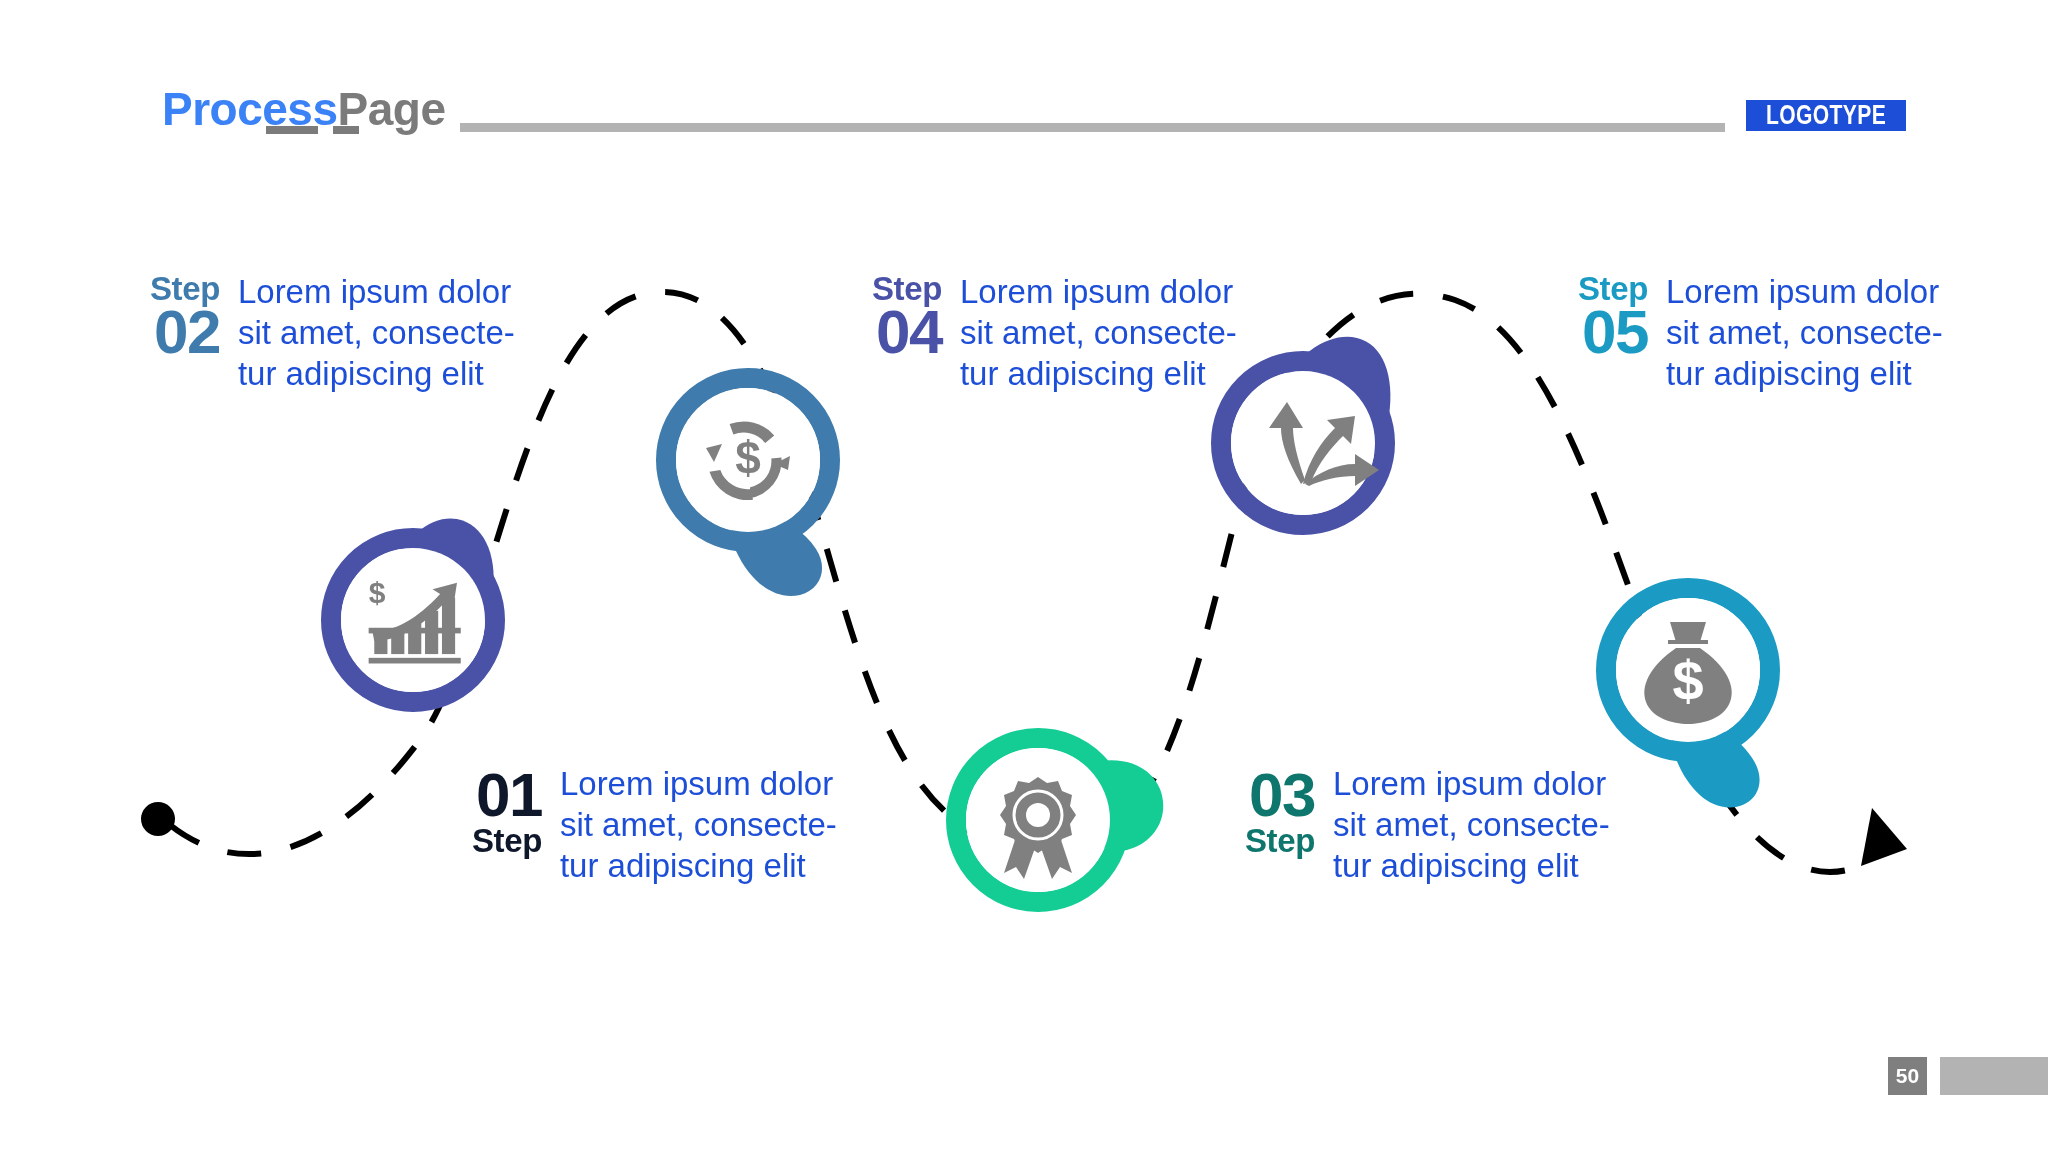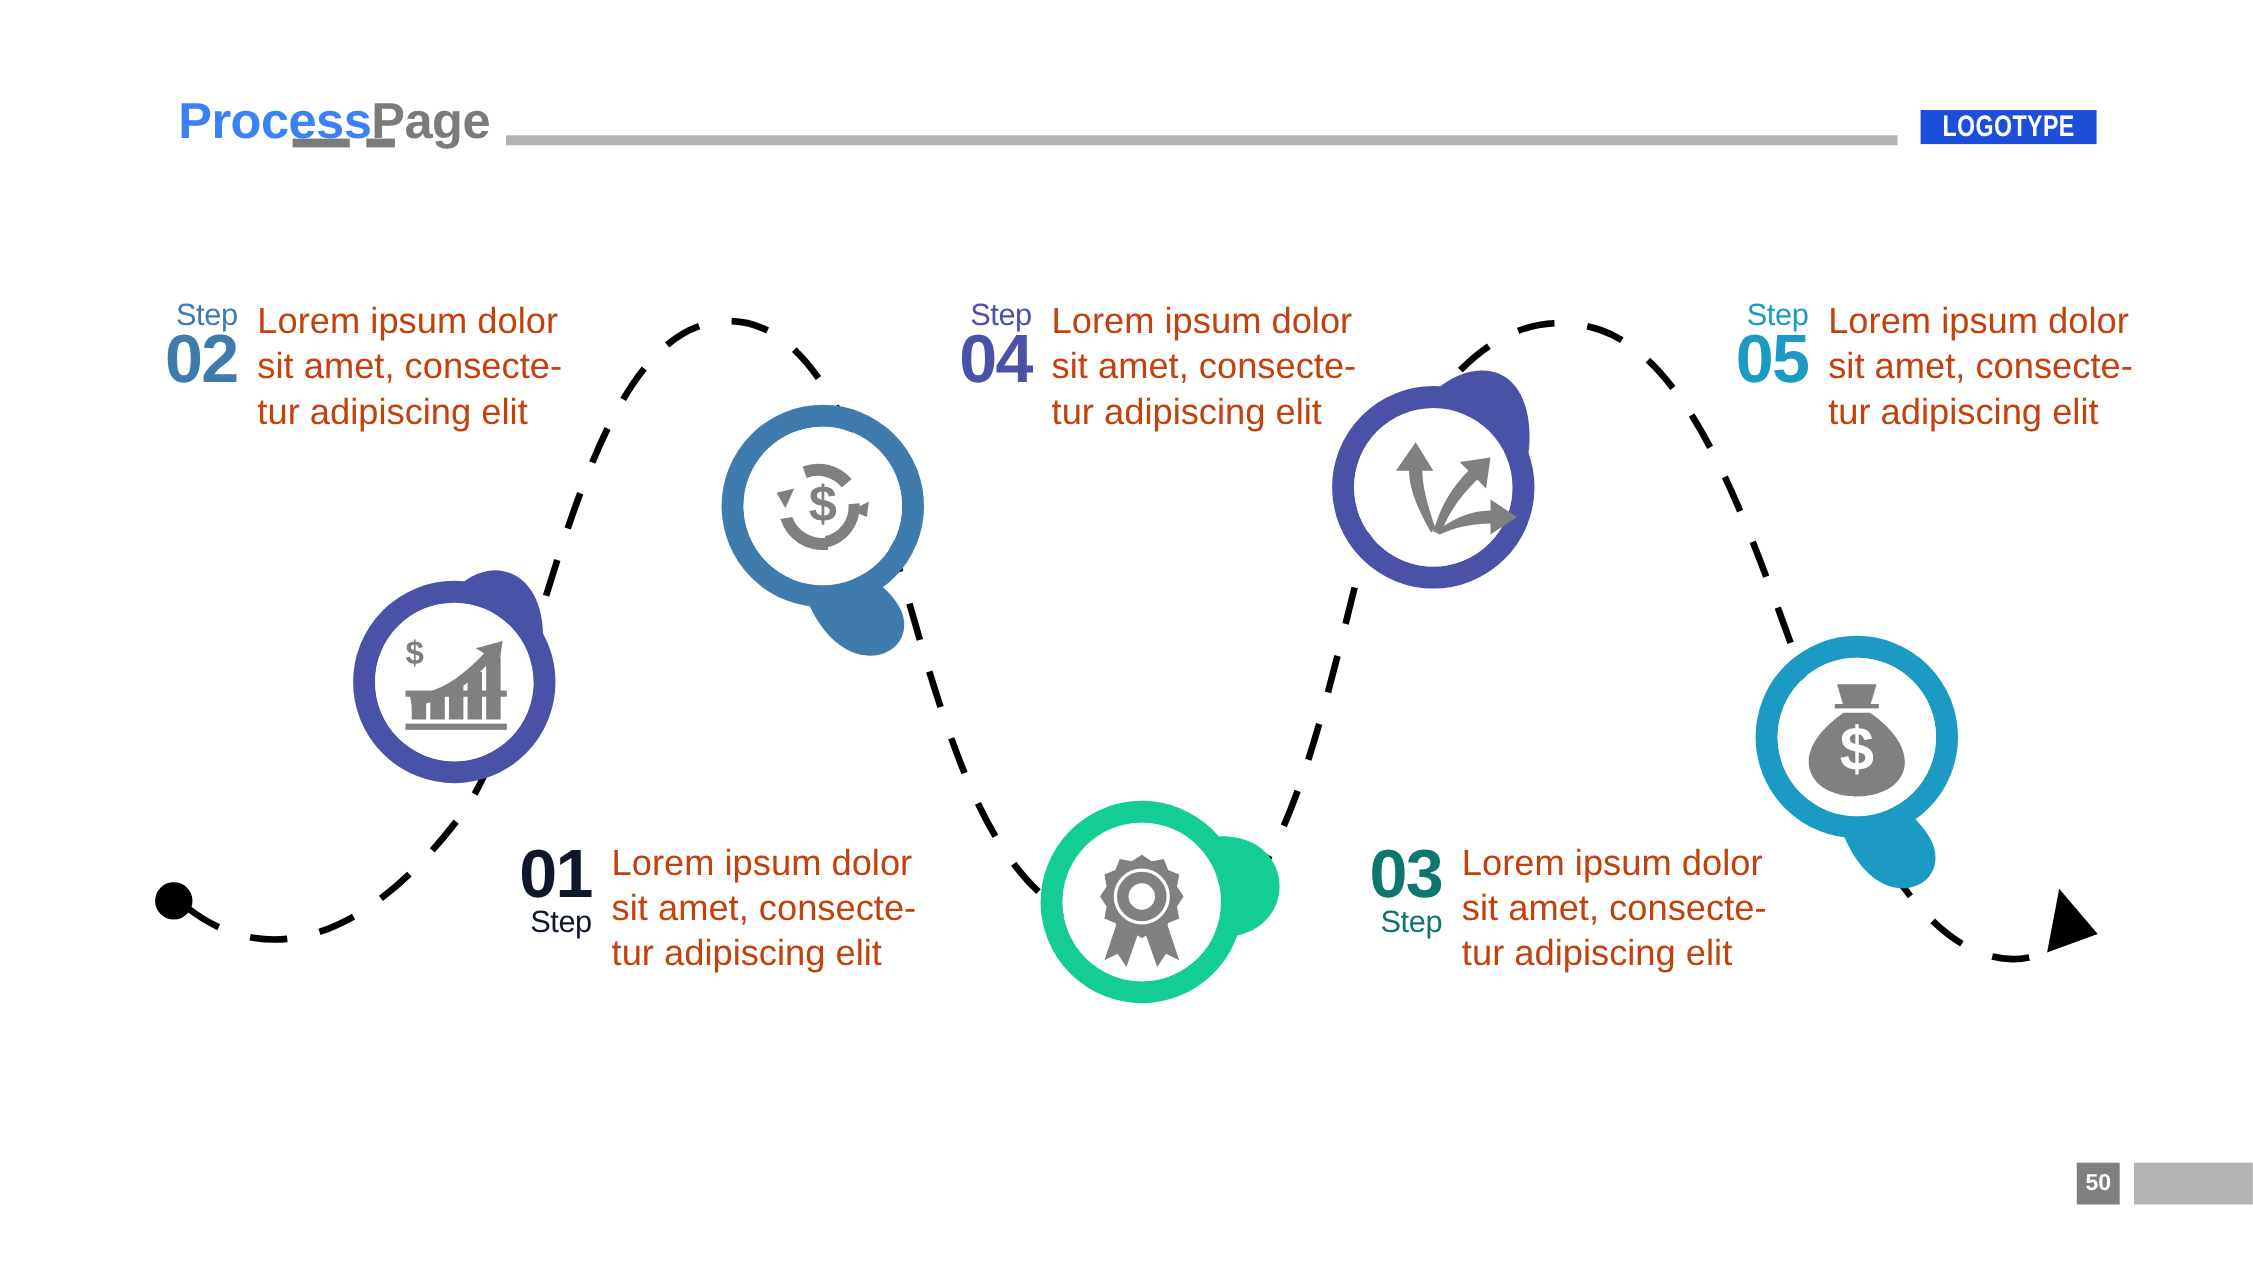--- a/index.html
+++ b/index.html
@@ -99,34 +99,34 @@
     white-space: nowrap;
   }
   .step-numcol {
     display: flex;
     flex-direction: column;
     align-items: flex-end;
     line-height: 1;
     margin-right: 18px;
   }
   .step-word {
-    font-size: 28px;
-    font-weight: normal;
+    font-size: 33px;
+    font-weight: bold;
     letter-spacing: -0.4px;
   }
   .step-num {
     font-size: 62px;
     font-weight: bold;
     letter-spacing: -1.5px;
     margin-top: -4px;
   }
   .step-numcol.num-first .step-num { margin-top: 0; }
   .step-numcol.num-first .step-word { margin-top: -2px; }
   .step-body {
-    color: #c2410c;
+    color: #1d4ed8;
     font-size: 33px;
     line-height: 1.24;
     font-weight: normal;
   }
   .step-body div { display: block; }
 
   
   #footer-pagenum {
     position: absolute;
     left: 1888px; top: 1057px;

